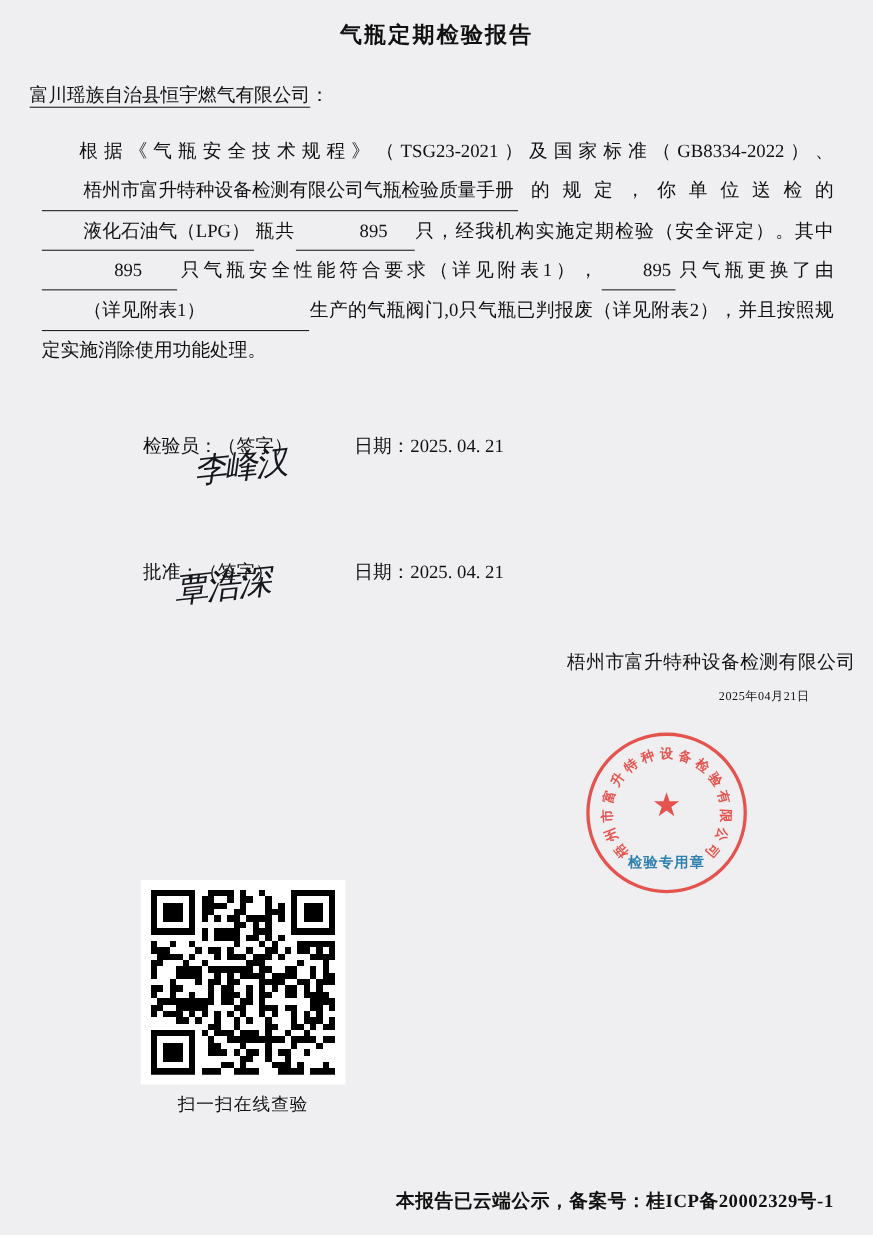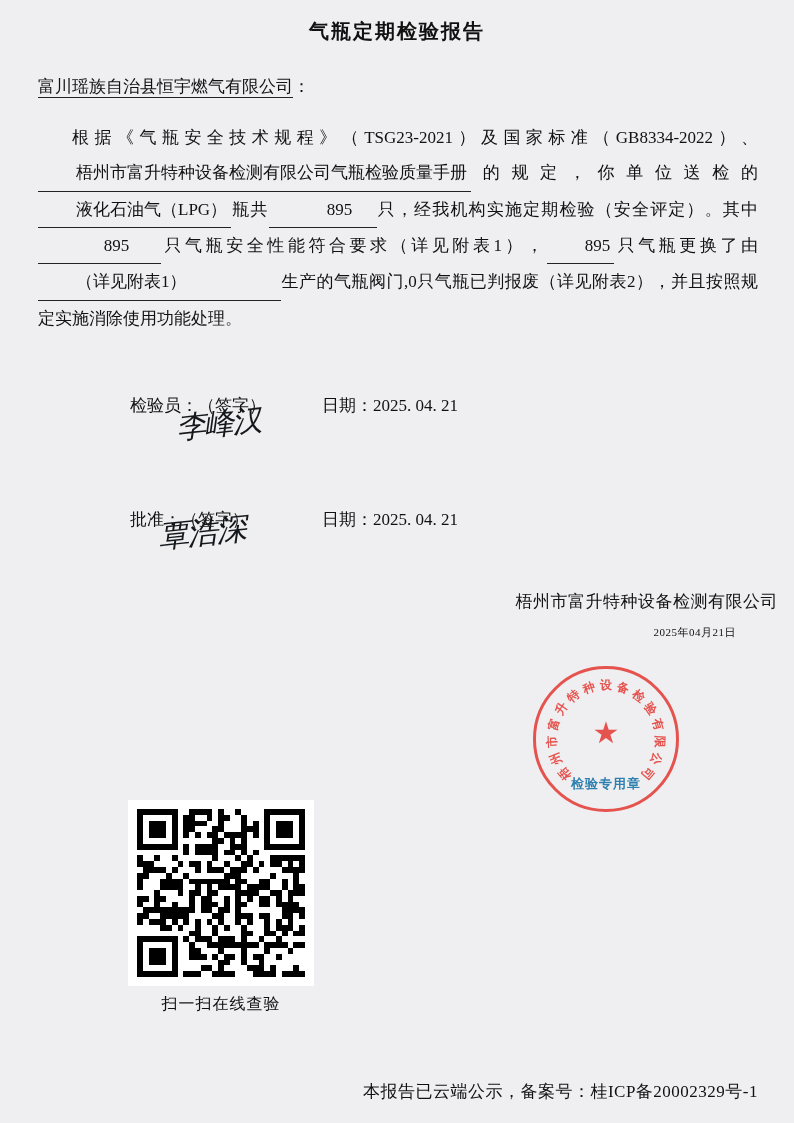--- a/index.html
+++ b/index.html
@@ -30,21 +30,21 @@
   }
   .report-no {
     text-align: right;
     font-size: 17px;
     margin-top: 16px;
     padding-right: 36px;
     letter-spacing: 0.5px;
   }
   .recipient {
     margin-top: 30px;
-    padding-left: 38px;
+    padding-left: 27px;
     font-size: 17px;
   }
   .recipient .ul {
     border-bottom: 1px solid #222;
     padding-bottom: 1px;
   }
   .body-text {
     margin-top: 22px;
     padding: 0 36px 0 38px;
     font-size: 17px;
@@ -183,20 +183,21 @@
     letter-spacing: 1px;
   }
   .footer {
     position: absolute;
     left: 0;
     right: 36px;
     bottom: 20px;
     text-align: right;
     font-size: 17px;
     letter-spacing: 0.5px;
+    font-weight: bold;
   }
 </style>
 </head>
 <body>
 
 <div class="page">
 
   <div class="title">气瓶定期检验报告</div>
 
 

